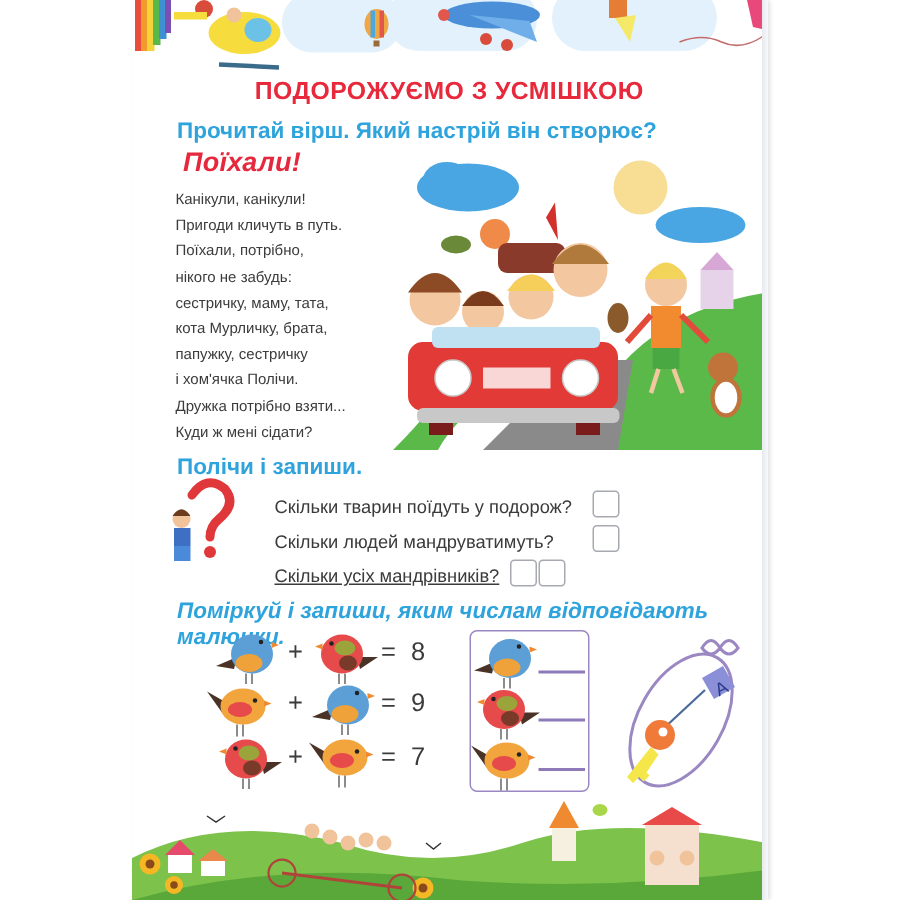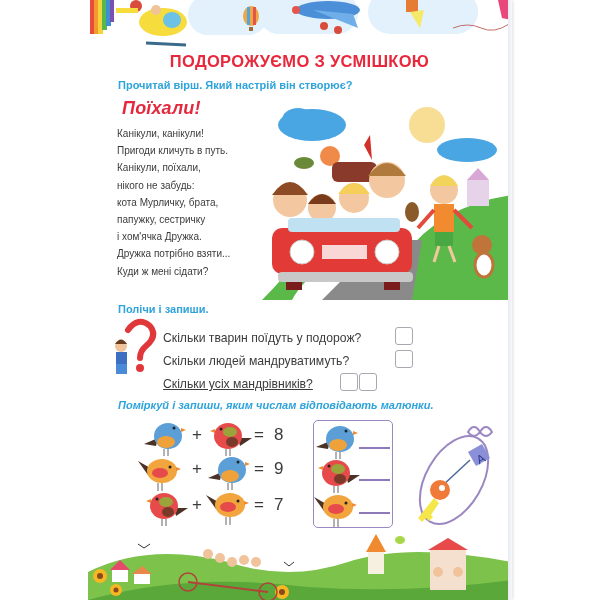--- a/index.html
+++ b/index.html
@@ -12,26 +12,26 @@
   }
   .page-edge { position: absolute; left: 508px; top: 0; width: 4px; height: 600px;
     background: linear-gradient(to right, #e6e9ef, #f7f8fa); }
 
   
   .top-banner { position: absolute; left: 0; top: 0; width: 423px; height: 48px; overflow: hidden; }
   .cloud { position: absolute; background: #e2f1fb; border-radius: 30px; }
 
   .title { position: absolute; left: 0; width: 423px; top: 52px; text-align: center;
     color: #e8283b; font-weight: bold; font-size: 16.5px; letter-spacing: 0.3px; }
-  .instr { position: absolute; color: #2ea3dc; font-weight: bold; font-size: 11px; text-align: center; }
+  .instr { position: absolute; color: #2ea3dc; font-weight: bold; font-size: 15px; }
   .poem-title { position: absolute; left: 34px; top: 98px; color: #e5283e; font-weight: bold;
     font-size: 18px; font-style: italic; letter-spacing: 0.2px; }
   .poem { position: absolute; left: 29px; top: 125px; color: #3b3b3b; font-size: 10px; line-height: 17.2px; }
 
-  .question-row { position: absolute; left: 75px; color: #3b3b3b; font-size: 12.2px; }
+  .question-row { position: absolute; left: 95px; color: #3b3b3b; font-size: 12.2px; }
   .answer-box { position: absolute; width: 18px; height: 18px; border: 1.5px solid #a7a9b0; border-radius: 3px; background: #fff; }
 
   .eq { position: absolute; font-size: 17px; color: #3b3b3b; }
   .bird { position: absolute; }
   .answer-panel { position: absolute; left: 225px; top: 420px; width: 80px; height: 108px;
     border: 1.5px solid #9b88c2; border-radius: 5px; }
   .answer-line { position: absolute; left: 45px; width: 31px; height: 1.5px; background: #8e7ab8; }
 </style>
 </head>
 <body>
@@ -89,25 +89,26 @@
     </svg>
   </div>
 
   <div class="title">ПОДОРОЖУЄМО З УСМІШКОЮ</div>
   <div class="instr" style="left:30px;top:79px;">Прочитай вірш. Який настрій він створює?</div>
 
   <div class="poem-title">Поїхали!</div>
   <div class="poem">
     <div>Канікули, канікули!</div>
     <div>Пригоди кличуть в путь.</div>
-    <div>Канікули, поїхали,</div>
+    <div>Поїхали, потрібно,</div>
     <div>нікого не забудь:</div>
+    <div>сестричку, маму, тата,</div>
     <div>кота Мурличку, брата,</div>
     <div>папужку, сестричку</div>
-    <div>і хом'ячка Дружка.</div>
+    <div>і хом'ячка Полічи.</div>
     <div>Дружка потрібно взяти...</div>
     <div>Куди ж мені сідати?</div>
   </div>
 
   <svg style="position:absolute;left:174px;top:100px" width="250" height="200">
 
     <ellipse cx="50" cy="25" rx="34" ry="16" fill="#4aa6e3"></ellipse>
     <ellipse cx="36" cy="20" rx="16" ry="12" fill="#4aa6e3"></ellipse>
     <circle cx="165" cy="25" r="18" fill="#f7d783" opacity="0.85"></circle>
     <ellipse cx="205" cy="50" rx="30" ry="12" fill="#4aa6e3"></ellipse>

